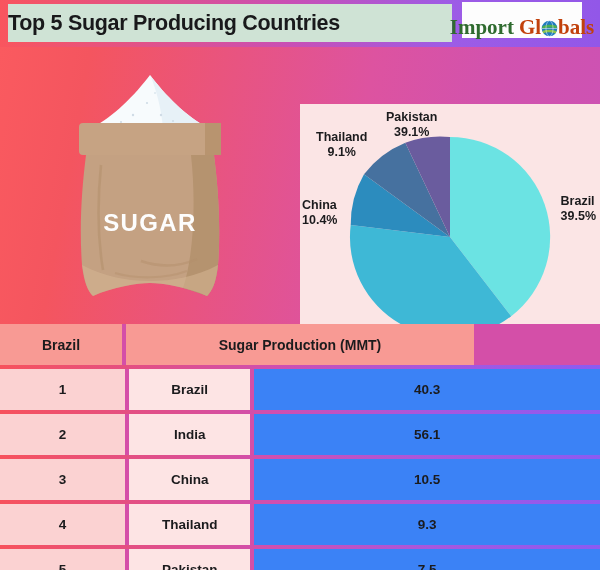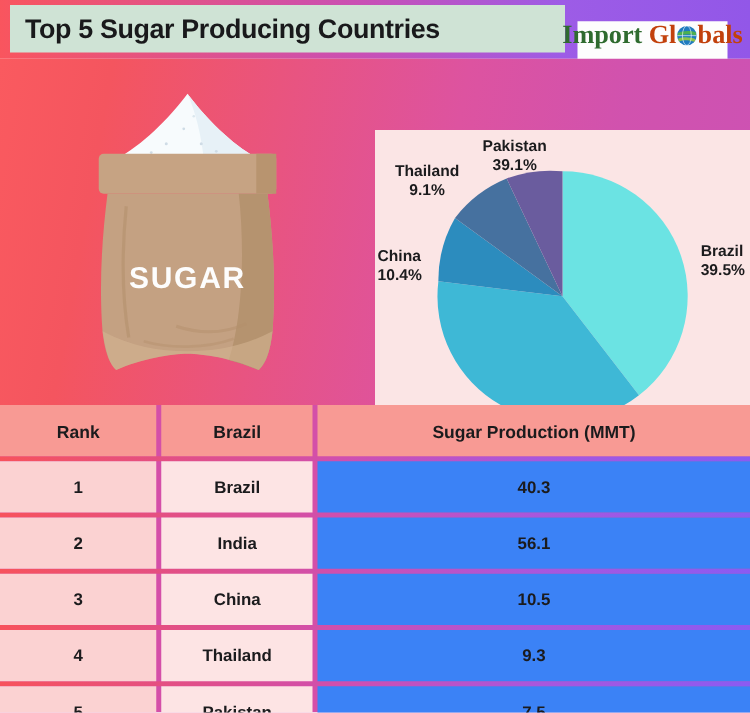--- a/index.html
+++ b/index.html
@@ -26,36 +26,35 @@
     width: 600px; height: 47px;
     background: linear-gradient(90deg, #f9555e 0%, #c94fb4 48%, #9d5ce6 75%, #9257e8 100%);
   }
   .title-band {
     position: absolute;
     left: 8px; top: 4px;
     width: 444px; height: 38px;
     background: #cfe3d5;
     display: flex;
     align-items: center;
-    padding-left: 12px;
   }
   .title-text {
     font-size: 21.5px;
     font-weight: bold;
     color: #19191b;
     letter-spacing: -0.3px;
     white-space: nowrap;
   }
   .logo-band {
     position: absolute;
-    left: 462px; top: 17px;
+    left: 462px; top: 2px;
     width: 120px; height: 36px;
     background: #fdfdfd;
     display: flex;
-    align-items: flex-start;
+    align-items: flex-end;
     justify-content: center;
   }
   .logo-text {
     font-family: "Liberation Serif", serif;
     font-size: 21px;
     font-weight: bold;
     color: #2f6b2f;
     white-space: nowrap;
     display: flex;
     align-items: center;
@@ -274,21 +273,20 @@
         <div>Pakistan</div>
         <div>39.1%</div>
       </div>
 
     </div>
   </div>
 
   <div class="table">
 
     <div class="trow hdr">
-      <div class="tcell c-rank">Rank</div>
       <div class="tcell c-country">Brazil</div>
       <div class="tcell c-prod">Sugar Production (MMT)</div>
     </div>
     <div class="hdr-sep"></div>
 
     <div class="trow brow">
       <div class="tcell c-rank">1</div>
       <div class="tcell c-country">Brazil</div>
       <div class="tcell c-prod">40.3</div>
     </div>

